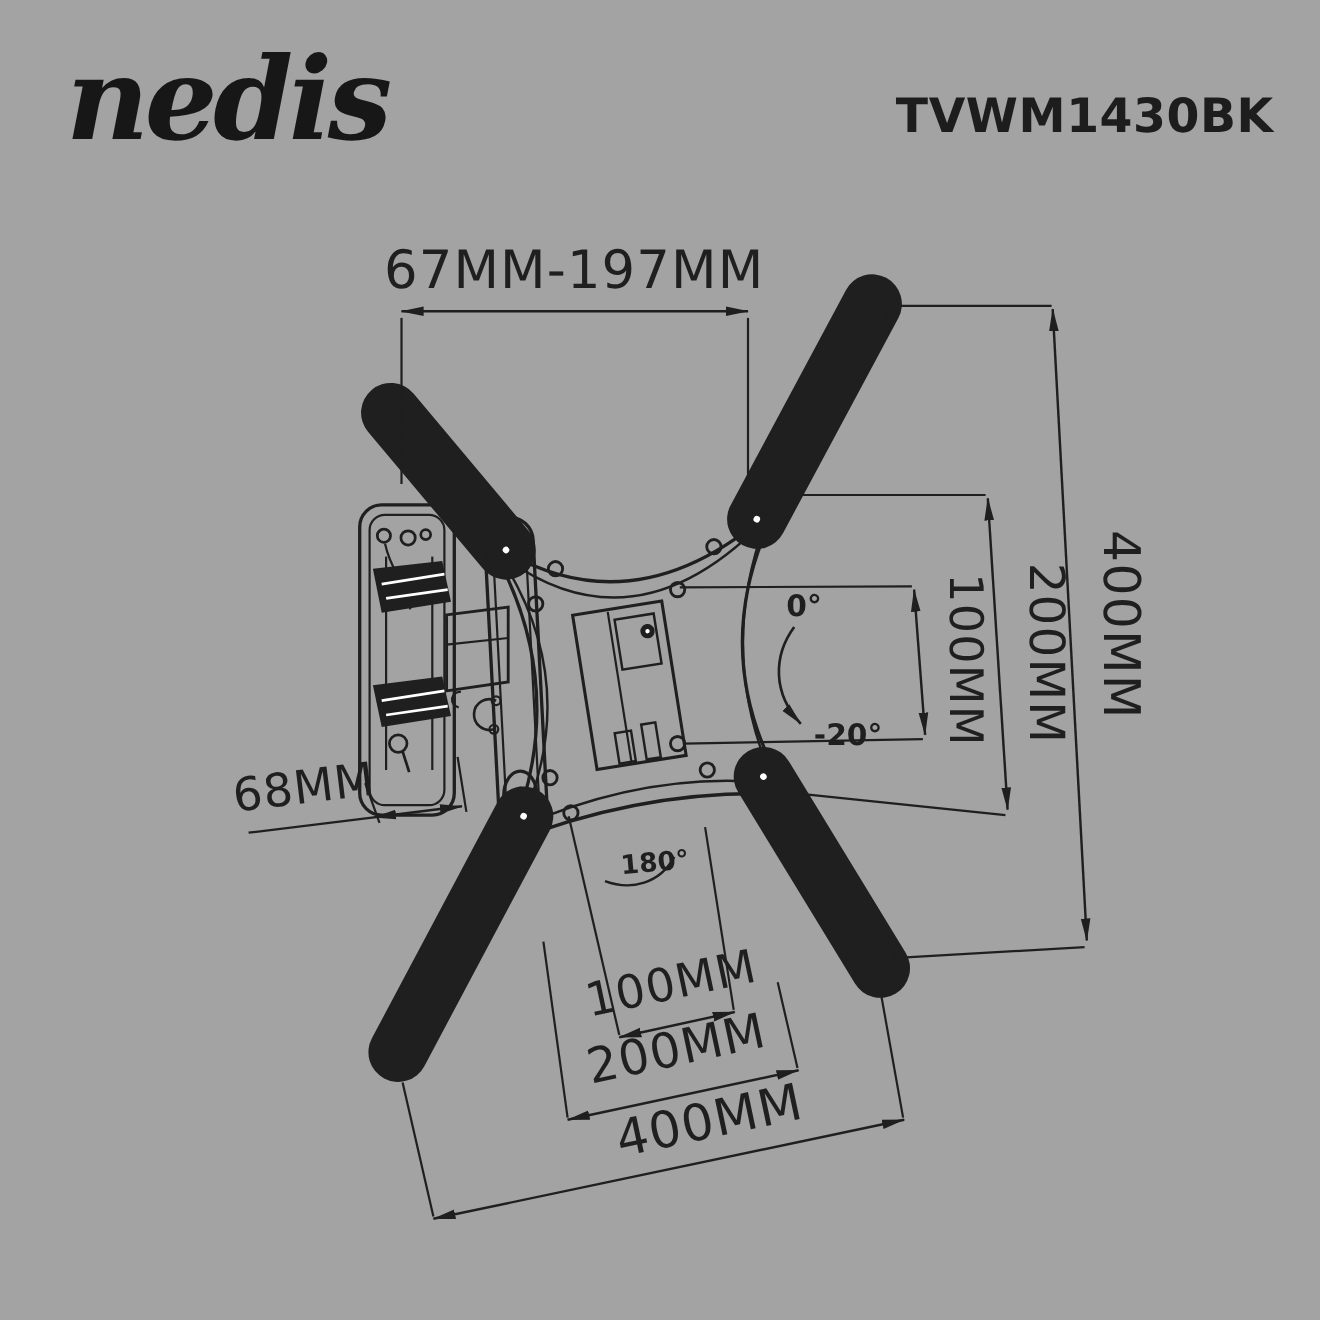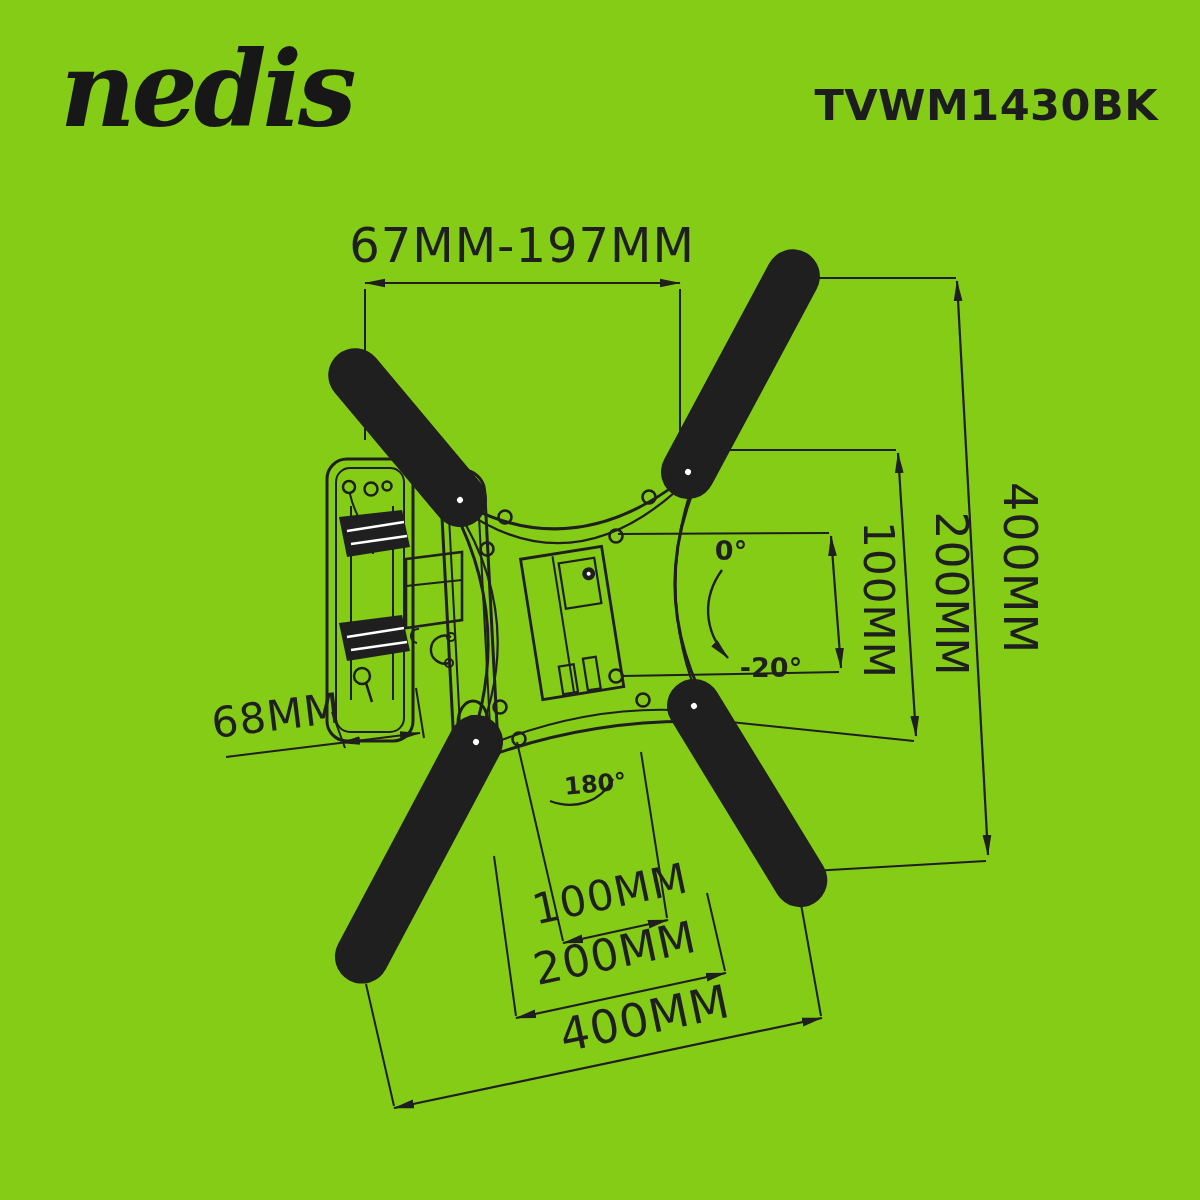--- a/index.html
+++ b/index.html
@@ -1,16 +1,16 @@
 <!DOCTYPE html>
 <html><head>
 <meta charset="utf-8">
 <style>
   html,body{margin:0;padding:0;background:#fff;}
-  .page{position:relative;width:1200px;height:1200px;background:#84cc16;overflow:hidden;}
+  .page{position:relative;width:1200px;height:1200px;background:#a3a3a3;overflow:hidden;}
   svg{position:absolute;left:0;top:0;}
   .ln{stroke:#1f1f1f;fill:none;}
   .fillln{fill:#1f1f1f;stroke:none;}
   .wht{stroke:#ffffff;fill:none;}
   .dimtxt{font-family:"DejaVu Sans","Liberation Sans",sans-serif;fill:#1f1f1f;font-weight:normal;letter-spacing:1px;}
   .angtxt{font-family:"DejaVu Sans","Liberation Sans",sans-serif;fill:#1f1f1f;font-weight:bold;}
   .brand{font-family:"DejaVu Serif","Liberation Serif",serif;font-style:italic;font-weight:bold;fill:#171717;letter-spacing:-4px;}
   .model{font-family:"DejaVu Sans","Liberation Sans",sans-serif;font-weight:bold;fill:#1d1d1d;letter-spacing:0.5px;}
 </style>
 </head>

